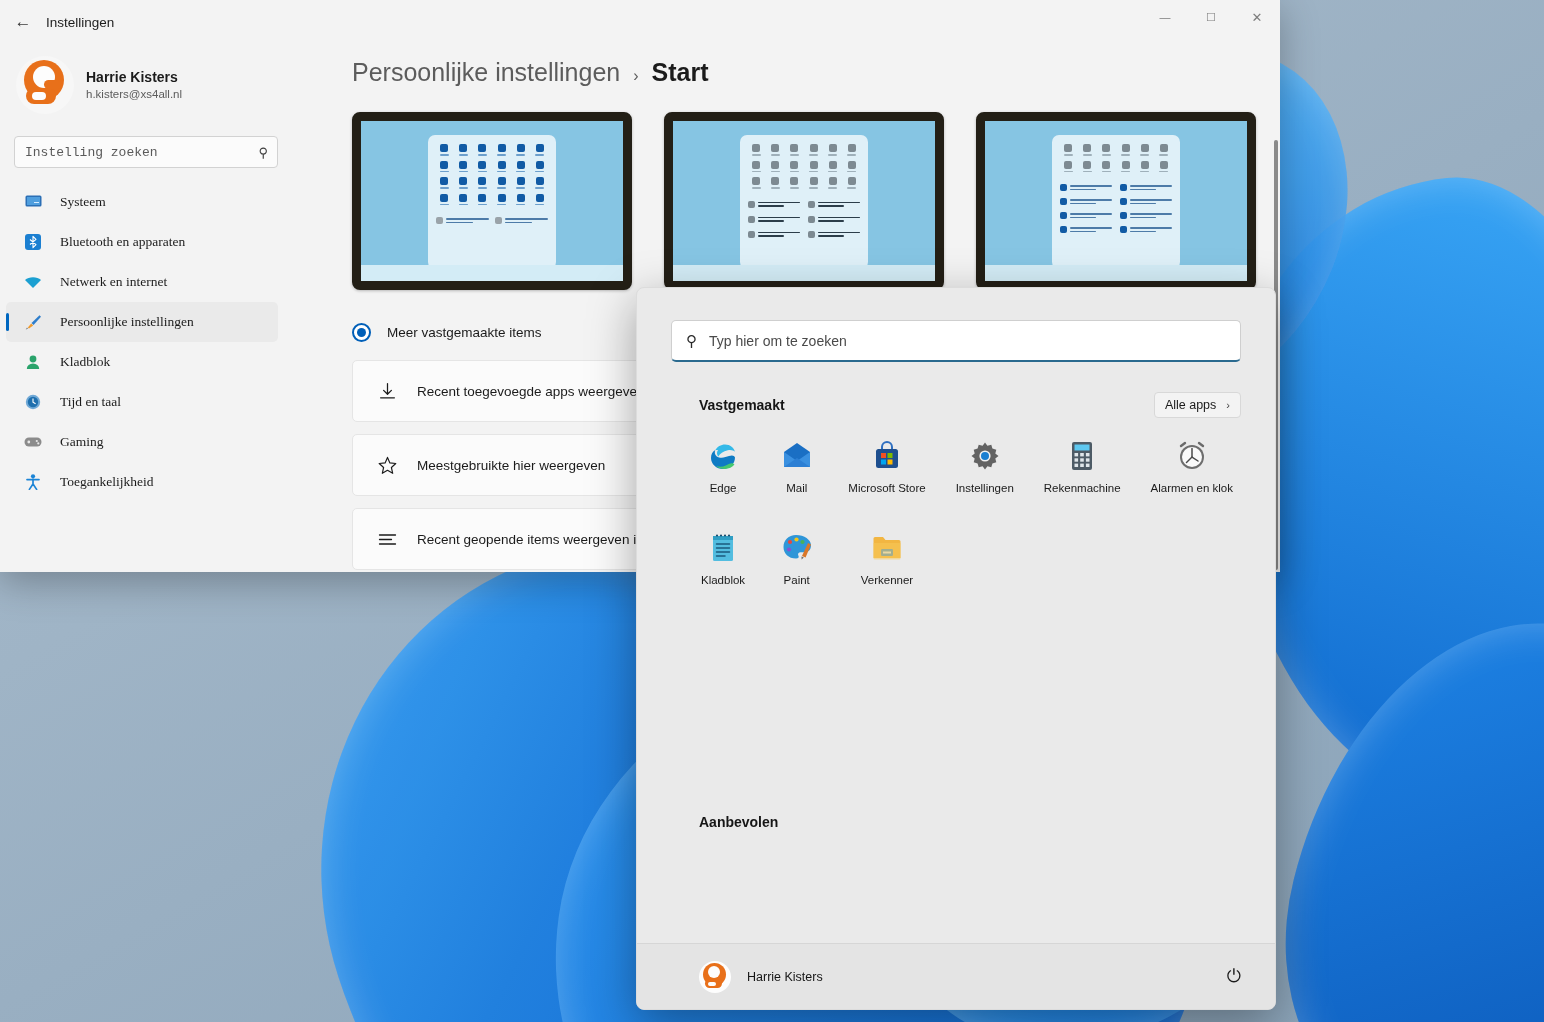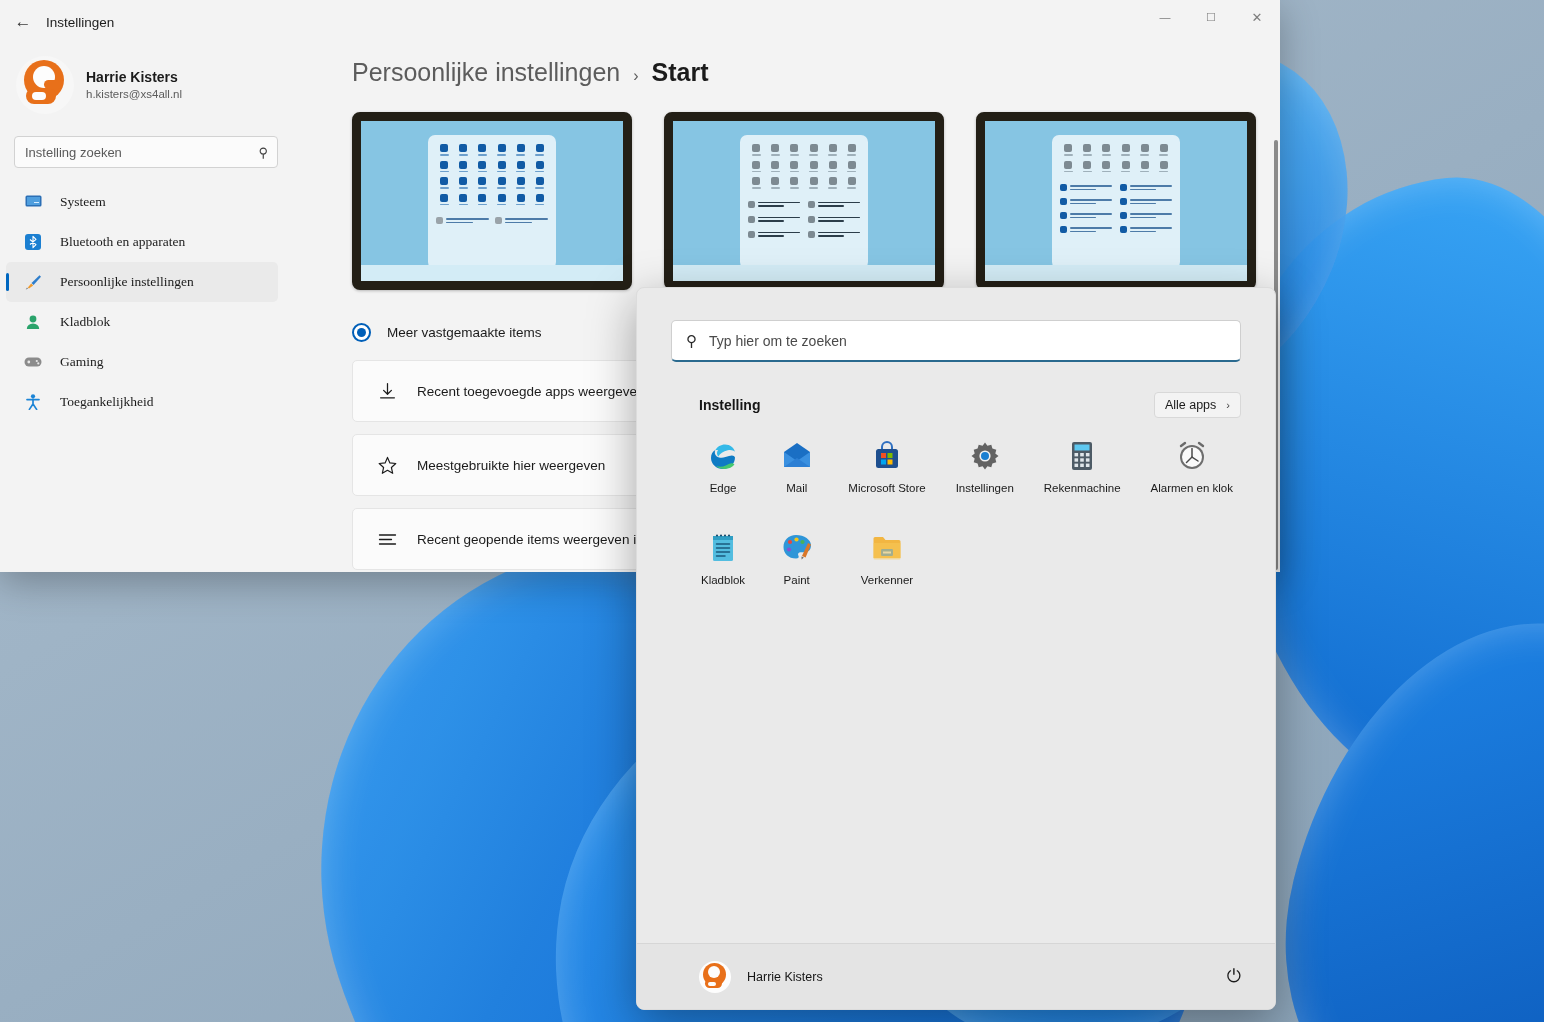--- a/index.html
+++ b/index.html
@@ -91,21 +91,21 @@
     height: 32px;
     background: #fbfbfb;
     border: 1px solid #d2d2d2;
     border-radius: 4px;
     display: flex; align-items: center;
     position: relative;
   }
   #search-input {
     flex: 1;
     border: none; outline: none; background: transparent;
-    font-family: Liberation Sans, sans-serif;
+    font-family: Liberation Mono, monospace;
     font-size: 13px; color: #c2410c;
     padding: 0 30px 0 10px;
   }
   #search-input::placeholder { color: #5a5a5a; }
   #search-icon {
     position: absolute; right: 9px;
     color: #404040; font-size: 13px;
   }
 
   #nav { margin-top: 14px; }
@@ -362,20 +362,28 @@
       <div class="nav-item">
         <span class="nav-ic">
           <svg width="16" height="16" viewBox="0 0 16 16">
               <rect width="16" height="16" rx="3" fill="#1b7fd1"></rect>
               <path d="M8 2.3v11.4l3-3-6-5.2M8 13.7V2.3l3 3-6 5.2" stroke="#fff" stroke-width="1.1" fill="none" stroke-linejoin="round"></path>
             </svg>
         </span>
         <span class="nav-label">Bluetooth en apparaten</span>
       </div>
 
+      <div class="nav-item">
+        <span class="nav-ic">
+          <svg width="18" height="13" viewBox="0 0 18 13">
+              <path d="M1 4 C5 0.2 13 0.2 17 4 L9 12 Z" fill="#1b9fd1"></path>
+            </svg>
+        </span>
+        <span class="nav-label">Netwerk en internet</span>
+      </div>
 
       <div class="nav-item active">
         <span class="nav-ic">
           <svg width="18" height="16" viewBox="0 0 18 16">
               <path d="M15.5 1.2 L7.5 9.1 l2 2 L17 2.8 Z" fill="#2f7ecb"></path>
               <path d="M7.2 9.4 l2 2 -4.2 3.2 -1.2 -1.2 Z" fill="#f09b2e"></path>
               <path d="M3 13.6 l1.2 1.2 -2.6 0.7 Z" fill="#8a8a8a"></path>
             </svg>
         </span>
         <span class="nav-label">Persoonlijke instellingen</span>
@@ -385,20 +393,30 @@
       <div class="nav-item">
         <span class="nav-ic">
           <svg width="16" height="16" viewBox="0 0 16 16">
               <circle cx="8" cy="5" r="3.4" fill="#2aa36b"></circle>
               <path d="M1.8 15 a6.2 5.6 0 0 1 12.4 0 Z" fill="#2aa36b"></path>
             </svg>
         </span>
         <span class="nav-label">Kladblok</span>
       </div>
 
+      <div class="nav-item">
+        <span class="nav-ic">
+          <svg width="16" height="16" viewBox="0 0 16 16">
+              <circle cx="8" cy="8" r="7.2" fill="#6fa8d6"></circle>
+              <circle cx="8" cy="8" r="5.2" fill="#1e6fae"></circle>
+              <path d="M8 4.4 V8.2 l2.6 1.6" stroke="#fff" stroke-width="1.1" fill="none"></path>
+            </svg>
+        </span>
+        <span class="nav-label">Tijd en taal</span>
+      </div>
 
       <div class="nav-item">
         <span class="nav-ic">
           <svg width="18" height="12" viewBox="0 0 18 12">
               <rect x="0.5" y="1.5" width="17" height="9" rx="4.5" fill="#8b8b8b"></rect>
               <circle cx="4.8" cy="6" r="1.4" fill="#e8e8e8"></circle>
               <circle cx="12.8" cy="5" r="1.1" fill="#e8e8e8"></circle>
               <circle cx="14.3" cy="7.4" r="1.1" fill="#e8e8e8"></circle>
             </svg>
         </span>
@@ -831,21 +849,21 @@
 </div>
 
 <div id="start-menu">
 
   <div id="start-search">
     <span id="start-search-icon">⚲</span>
     <input id="start-search-input" type="text" placeholder="Typ hier om te zoeken" style="">
   </div>
 
   <div id="pinned-head">
-    <span id="pinned-title">Instelling</span>
+    <span id="pinned-title">Vastgemaakt</span>
     <span id="all-apps-btn">
       <span>Alle apps</span>
       <span class="chev">›</span>
     </span>
   </div>
 
   <div id="pinned-grid">
 
     <div class="app">
       <span class="app-ic">
@@ -973,20 +991,21 @@
           <rect x="12" y="19.5" width="8" height="2" fill="#d9ecfa"></rect>
           <path d="M2.5 11 h27 V26 a1.5 1.5 0 0 1 -1.5 1.5 H4 a1.5 1.5 0 0 1 -1.5 -1.5 Z" fill="#f7c95a" opacity="0.55"></path>
         </svg>
       </span>
       <span class="app-label">Verkenner</span>
     </div>
 
   </div>
 
   <div id="recommended">
+    <div id="rec-title">Aanbevolen</div>
   </div>
 
   <div id="start-footer">
     <div id="footer-avatar">
       <div class="a1"></div>
         <div class="a2"></div>
         <div class="a3"></div>
         <div class="a4"></div>
     </div>
     <span id="footer-name">Harrie Kisters</span>

